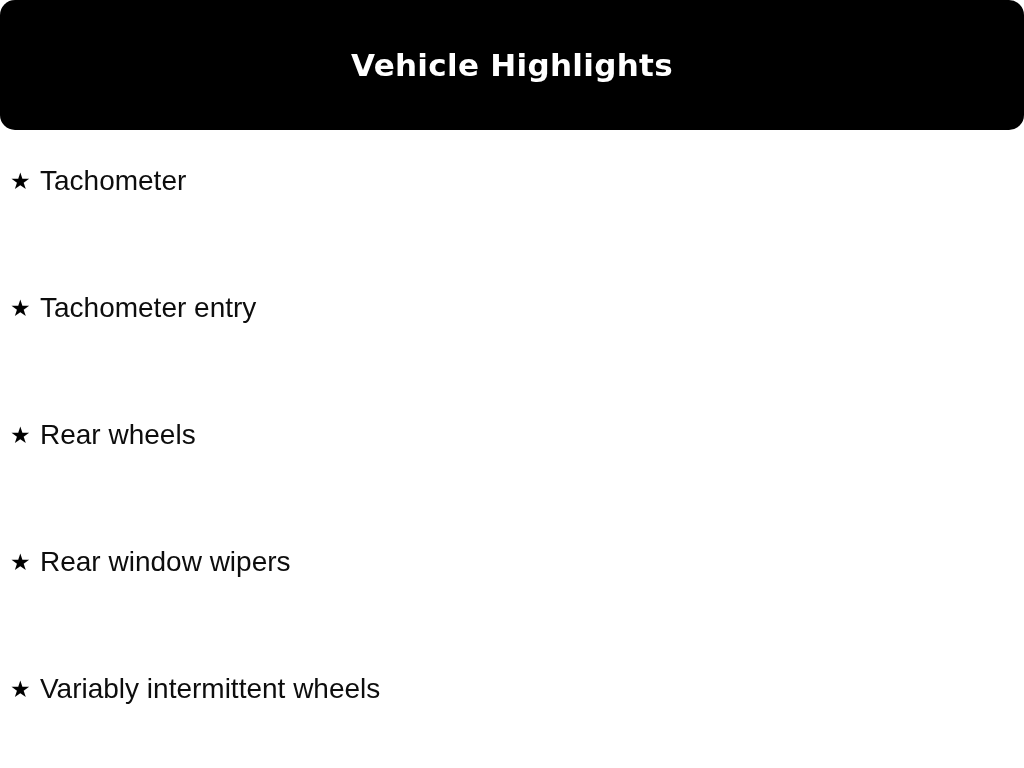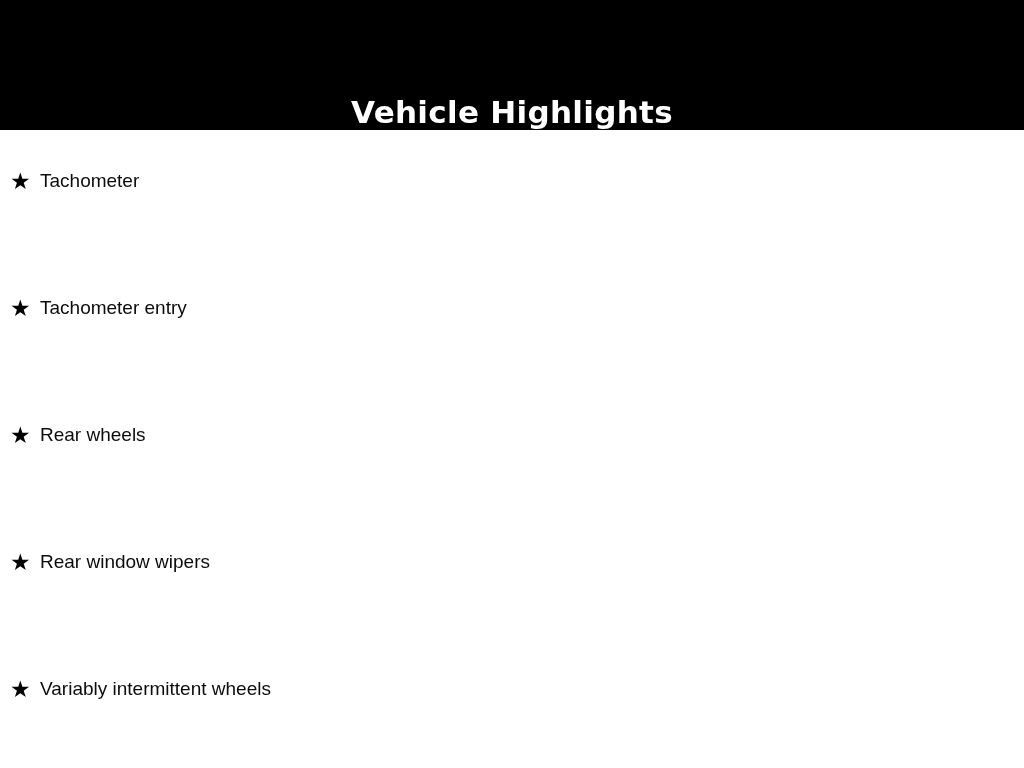--- a/index.html
+++ b/index.html
@@ -19,23 +19,24 @@
     height: 768px;
     background: #ffffff;
     display: flex;
     flex-direction: column;
   }
   .title-bar {
     width: 100%;
     height: 130px;
     background: #000000;
     display: flex;
-    align-items: flex-end;
+    align-items: center;
     justify-content: center;
     flex: 0 0 auto;
+    border-radius: 15px;
   }
   .title-text {
     color: #ffffff;
     font-size: 31px;
     font-weight: bold;
     letter-spacing: 0.3px;
     font-family: "DejaVu Sans", sans-serif;
     text-align: center;
   }
   .bullet-list {
@@ -57,21 +58,21 @@
     width: 30px;
     flex: 0 0 30px;
     color: #000000;
     font-size: 23px;
     line-height: 30px;
     text-align: left;
     font-family: "DejaVu Sans", sans-serif;
   }
   .bullet-text {
     color: #0d0d0d;
-    font-size: 19px;
+    font-size: 28px;
     line-height: 30px;
     font-family: "Liberation Sans", sans-serif;
   }
 </style>
 </head>
 <body>
 
 <div class="slide">
 
   <div class="title-bar">

